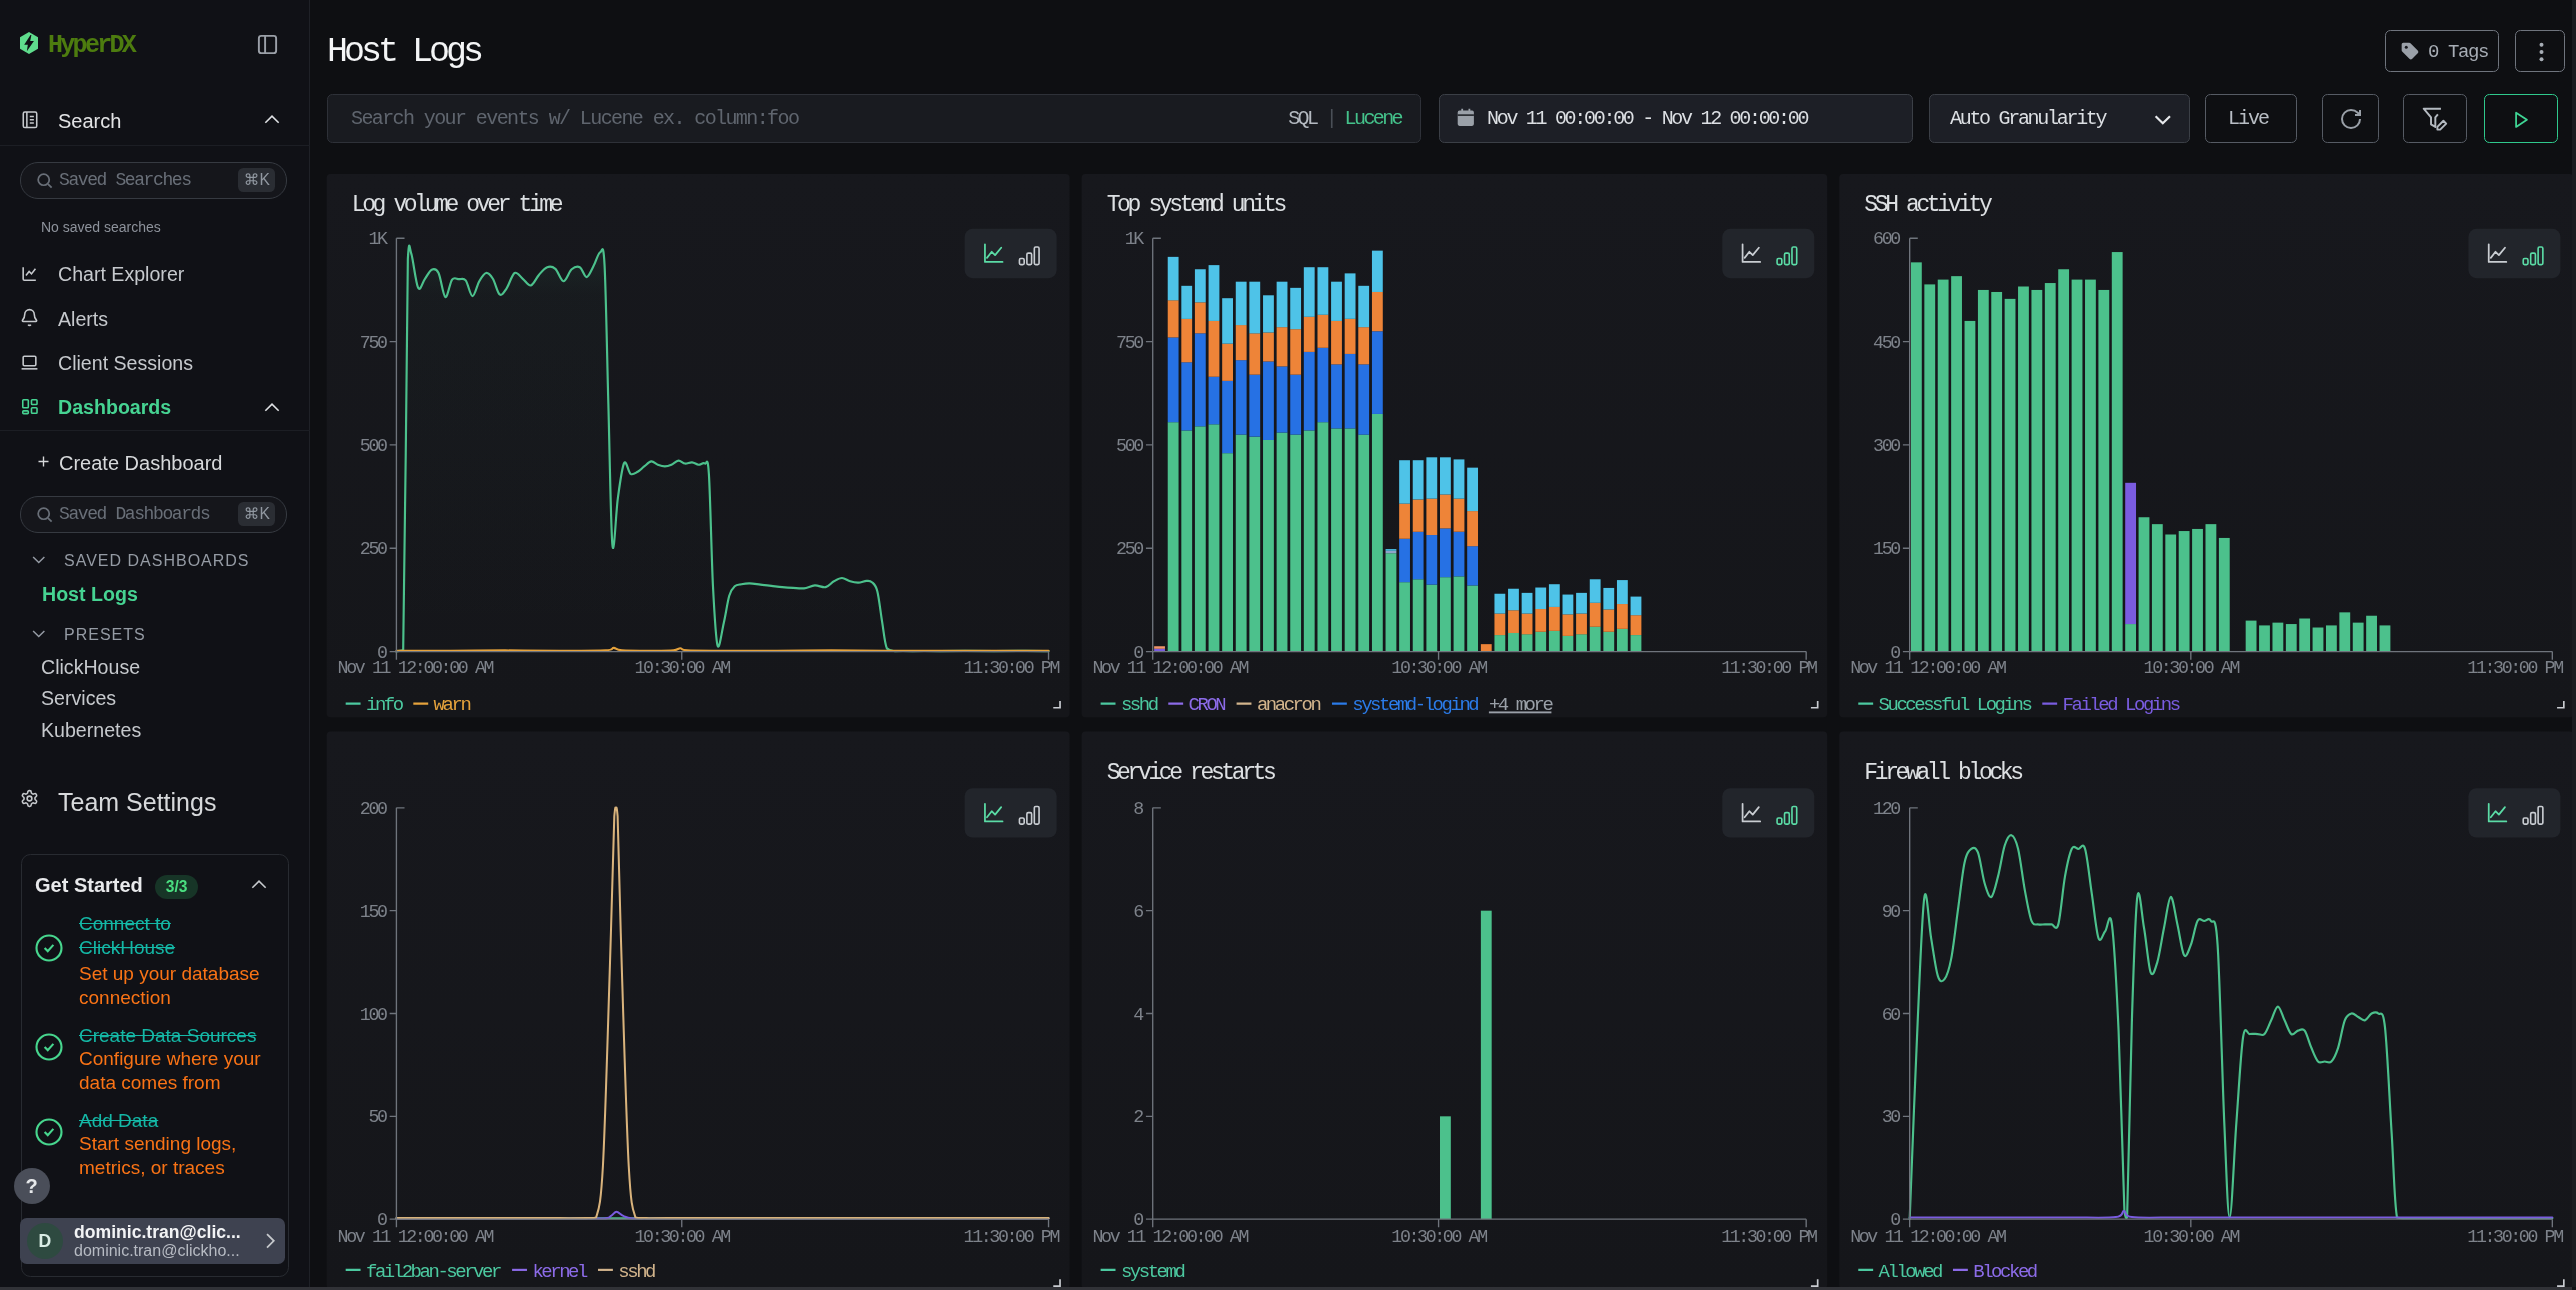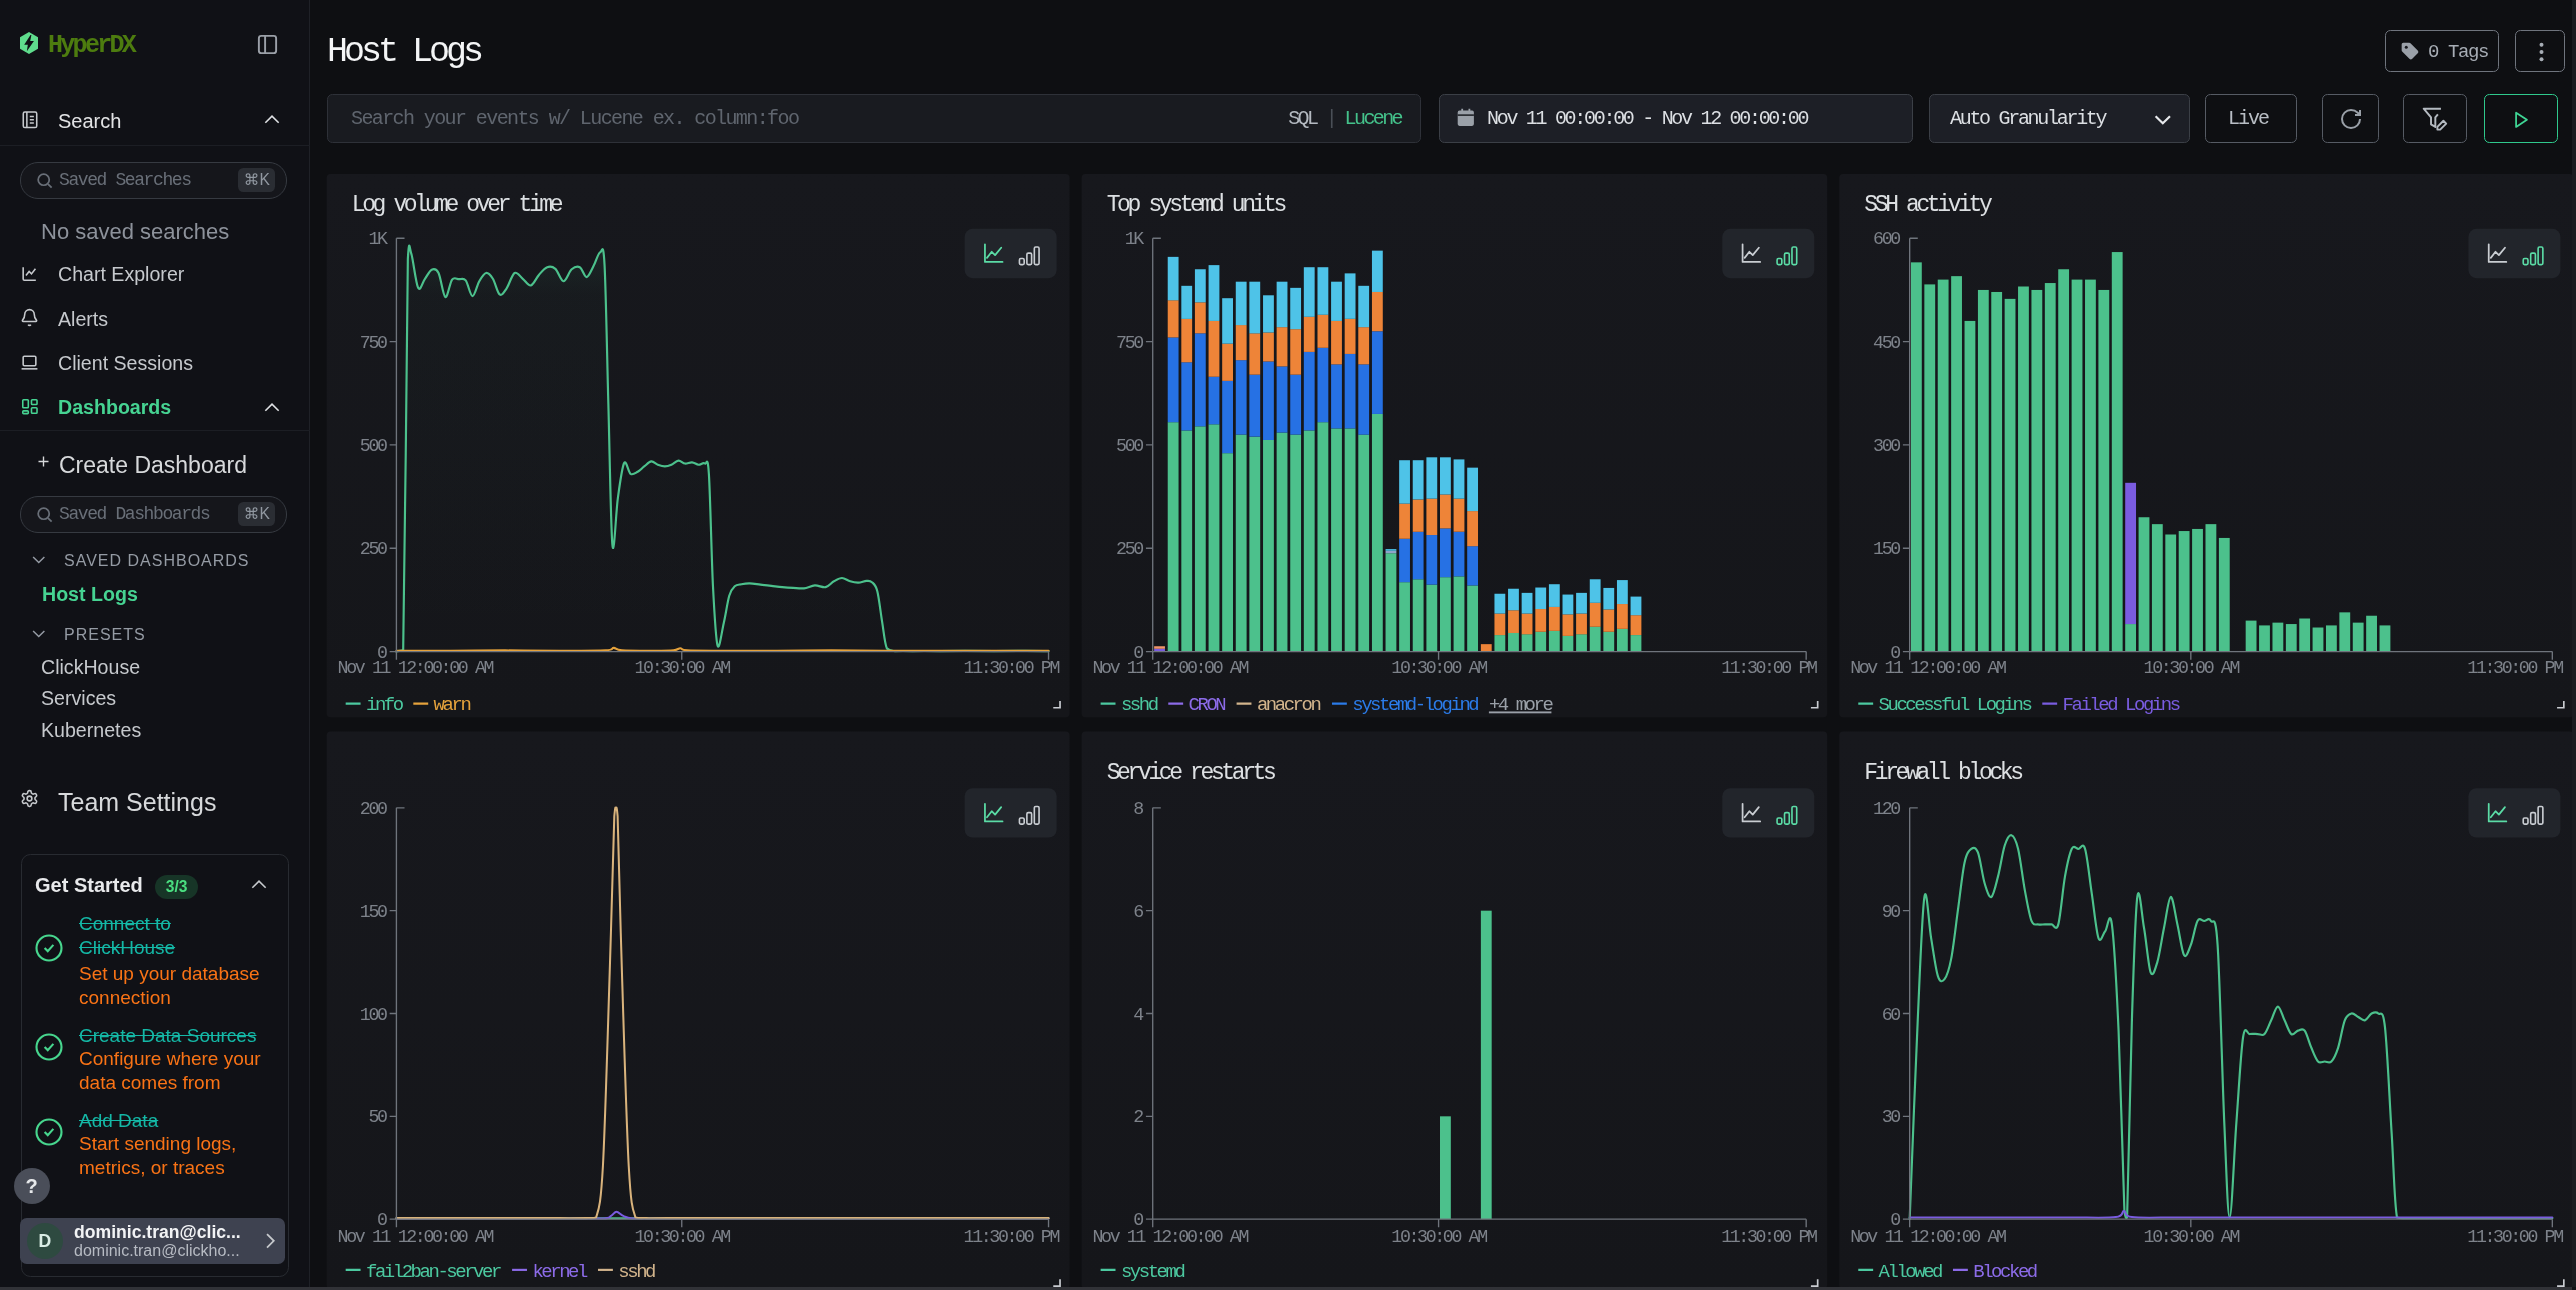--- a/index.html
+++ b/index.html
@@ -89,21 +89,21 @@
   <div class="sb-div" style="top:145px"></div>
 
   <div class="pill" style="top:162px">
     <svg style="position:absolute;left:13.5px;top:8px" width="19" height="19" viewBox="0 0 24 24" fill="none" stroke="#696f78" stroke-width="2.2">
       <circle cx="11" cy="11" r="7"></circle>
           <path d="M16.5 16.5 21 21"></path>
     </svg>
     <div class="ph">Saved Searches</div>
     <div class="kbd">⌘K</div>
   </div>
-  <div class="navrow" style="left:41px;top:219px;color:#8d929b;font-size:22px">No saved searches</div>
+  <div class="navrow" style="left:41px;top:219px;color:#8d929b;font-size:14px">No saved searches</div>
 
   <svg class="sb-icon" style="left:20px;top:264px" width="19" height="19" viewBox="0 0 24 24" fill="none" stroke="#c6c9cd" stroke-width="2">
     <path d="M4 4v15a1.5 1.5 0 0 0 1.5 1.5H20"></path>
         <path d="M7.5 14.5l4-5 3 3 5-6.5"></path>
   </svg>
   <div class="navrow navdim" style="top:263px">Chart Explorer</div>
 
   <svg class="sb-icon" style="left:20px;top:308px" width="19" height="19" viewBox="0 0 24 24" fill="none" stroke="#c6c9cd" stroke-width="2">
     <path d="M10.268 21a2 2 0 0 0 3.464 0"></path>
     <path d="M3.262 15.326A1 1 0 0 0 4 17h16a1 1 0 0 0 .74-1.673C19.41 13.956 18 12.499 18 8A6 6 0 0 0 6 8c0 4.499-1.411 5.956-2.738 7.326"></path>
@@ -124,21 +124,21 @@
   </svg>
   <div class="navrow green" style="top:396px;font-weight:bold">Dashboards</div>
   <svg class="sb-icon" style="left:264px;top:402px" width="16" height="10.8" viewBox="0 0 24 16" fill="none" stroke="#dfe1e4" stroke-width="2.4">
     <path d="M2 13 L12 3 L22 13"></path>
   </svg>
   <div class="sb-div" style="top:430px"></div>
 
   <svg class="sb-icon" style="left:36px;top:454px" width="15" height="15" viewBox="0 0 24 24" fill="none" stroke="#d7d9db" stroke-width="2.2">
     <path d="M12 4v16M4 12h16"></path>
   </svg>
-  <div class="navrow" style="left:59px;top:452px;font-size:23px">Create Dashboard</div>
+  <div class="navrow" style="left:59px;top:452px;font-size:20px">Create Dashboard</div>
 
   <div class="pill" style="top:496px">
     <svg style="position:absolute;left:13.5px;top:8px" width="19" height="19" viewBox="0 0 24 24" fill="none" stroke="#696f78" stroke-width="2.2">
       <circle cx="11" cy="11" r="7"></circle>
           <path d="M16.5 16.5 21 21"></path>
     </svg>
     <div class="ph">Saved Dashboards</div>
     <div class="kbd">⌘K</div>
   </div>
 

